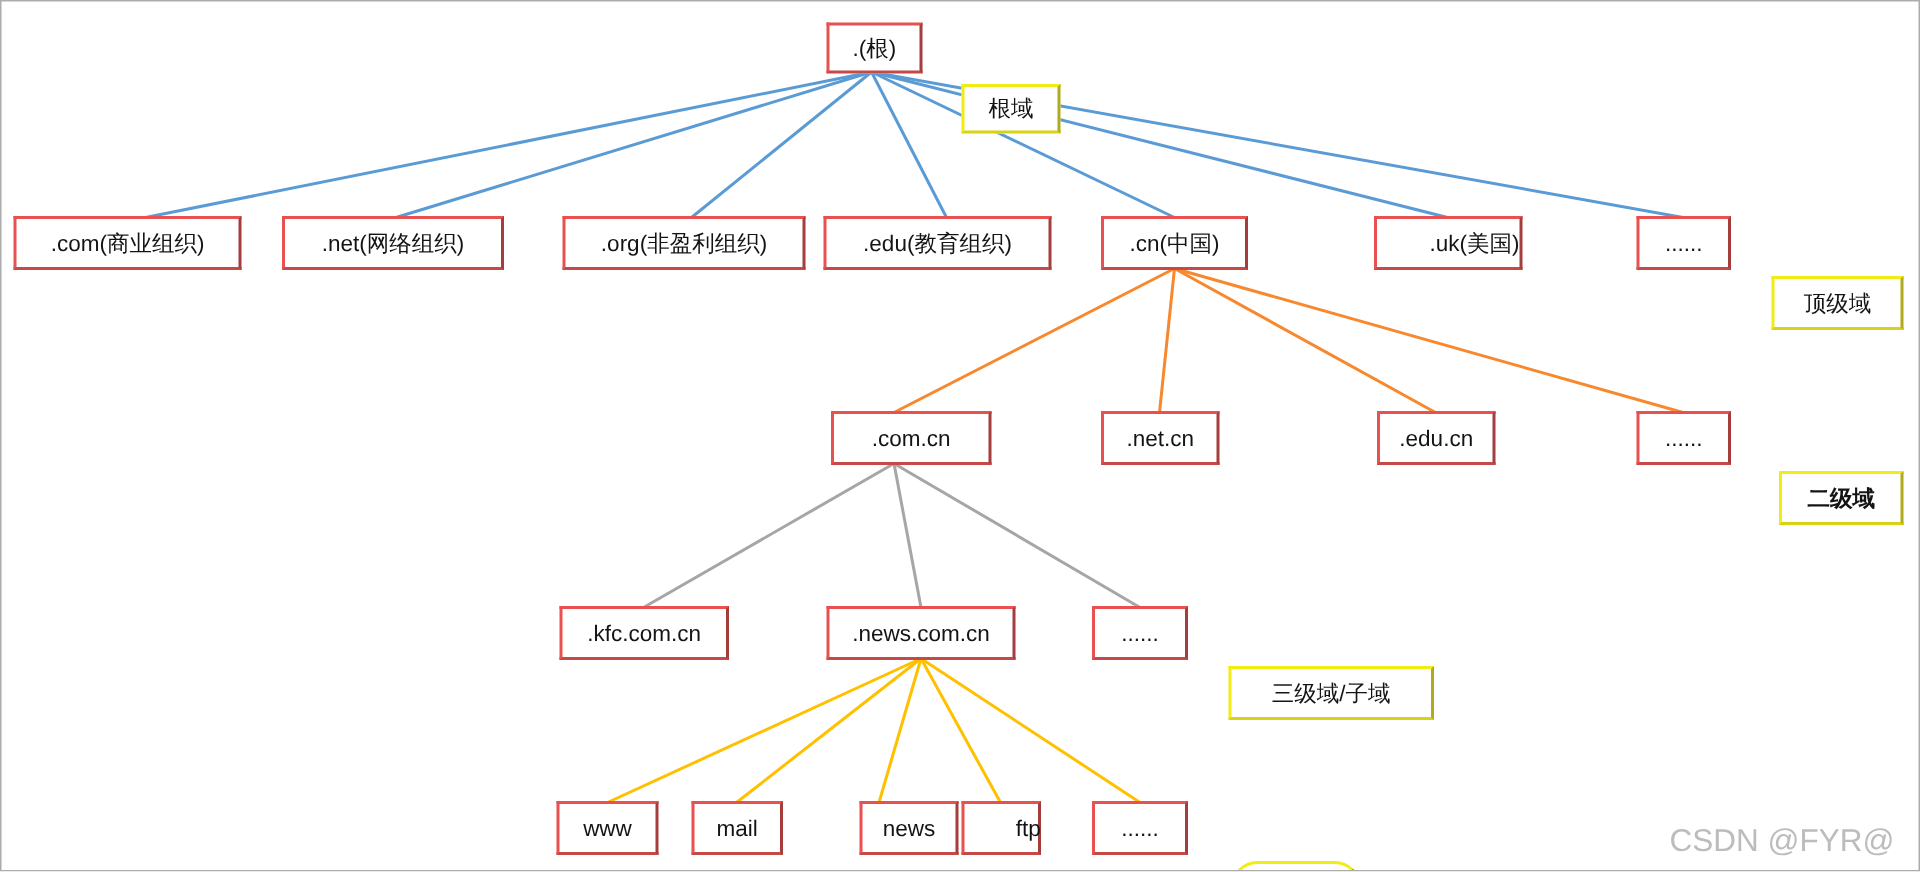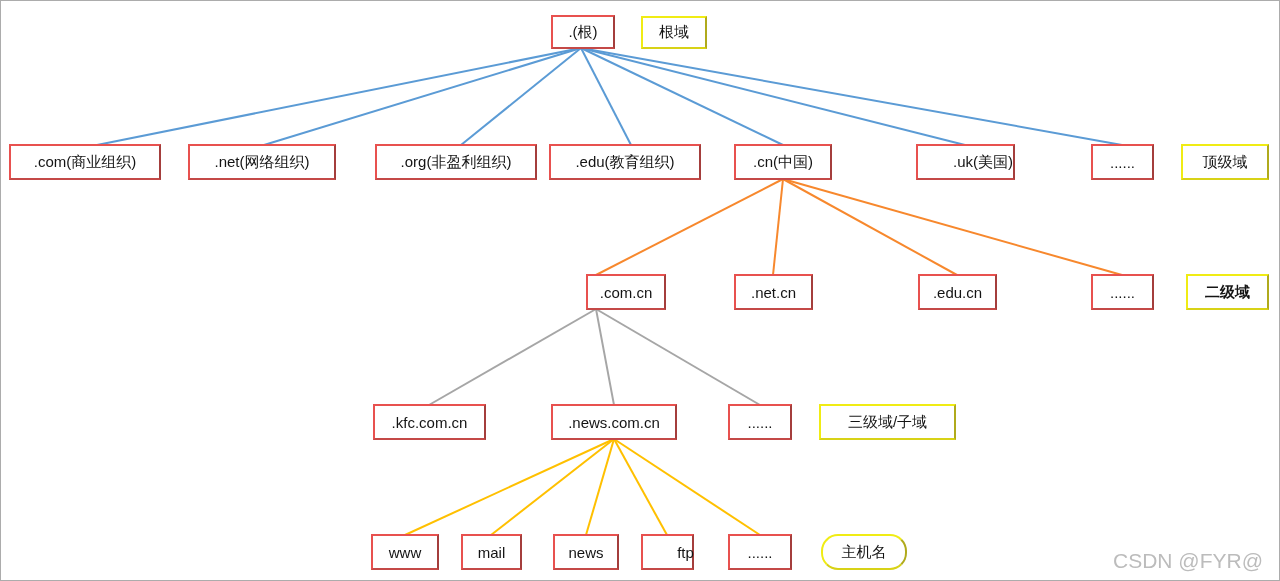--- a/index.html
+++ b/index.html
@@ -16,21 +16,21 @@
   .node{
     position:absolute;
     box-sizing:border-box;
     background:#ffffff;
     display:flex;align-items:center;justify-content:center;
     font-size:15px;color:#141414;
     white-space:nowrap;
     z-index:2;
   }
   .red{border:2px solid;border-color:#e8514f #a43e3c #c44947 #e8514f;}
-  .yellow{border:2px solid;border-color:#f0ec14 #b0aa1c #d8d216 #f0ec14;}
+  .yellow{border:2px solid;border-color:#f0ec14 #b0aa1c #d8d216 #f0ec14;margin-top:40px;}
   .edge-blue{stroke:#5b9bd5;stroke-width:2;}
   .edge-orange{stroke:#f7882d;stroke-width:2;}
   .edge-gray{stroke:#a6a6a6;stroke-width:2;}
   .edge-gold{stroke:#ffc000;stroke-width:2;}
   #watermark{
     position:absolute;right:16px;bottom:7px;
     color:#bcbcbc;font-size:21px;z-index:3;
   }
 </style>
 </head>
@@ -69,32 +69,32 @@
 
   <div class="node red" style="left:8px;top:143px;width:152px;height:36px;">.com(商业组织)</div>
   <div class="node red" style="left:187px;top:143px;width:148px;height:36px;">.net(网络组织)</div>
   <div class="node red" style="left:374px;top:143px;width:162px;height:36px;">.org(非盈利组织)</div>
   <div class="node red" style="left:548px;top:143px;width:152px;height:36px;">.edu(教育组织)</div>
   <div class="node red" style="left:733px;top:143px;width:98px;height:36px;">.cn(中国)</div>
   <div class="node red" style="left:915px;top:143px;width:99px;height:36px;padding-left:35px;">.uk(美国)</div>
   <div class="node red" style="left:1090px;top:143px;width:63px;height:36px;">......</div>
   <div class="node yellow" style="left:1180px;top:143px;width:88px;height:36px;">顶级域</div>
 
-  <div class="node red" style="left:585px;top:273px;width:80px;height:36px;">.com.cn</div>
+  <div class="node red" style="left:553px;top:273px;width:107px;height:36px;">.com.cn</div>
   <div class="node red" style="left:733px;top:273px;width:79px;height:36px;">.net.cn</div>
   <div class="node red" style="left:917px;top:273px;width:79px;height:36px;">.edu.cn</div>
   <div class="node red" style="left:1090px;top:273px;width:63px;height:36px;">......</div>
   <div class="node yellow" style="left:1185px;top:273px;width:83px;height:36px;font-weight:bold;">二级域</div>
 
   <div class="node red" style="left:372px;top:403px;width:113px;height:36px;">.kfc.com.cn</div>
   <div class="node red" style="left:550px;top:403px;width:126px;height:36px;">.news.com.cn</div>
   <div class="node red" style="left:727px;top:403px;width:64px;height:36px;">......</div>
   <div class="node yellow" style="left:818px;top:403px;width:137px;height:36px;">三级域/子域</div>
 
   <div class="node red" style="left:370px;top:533px;width:68px;height:36px;">www</div>
   <div class="node red" style="left:460px;top:533px;width:61px;height:36px;">mail</div>
-  <div class="node red" style="left:552px;top:533px;width:66px;height:36px;">news</div>
+  <div class="node red" style="left:572px;top:533px;width:66px;height:36px;">news</div>
   <div class="node red" style="left:640px;top:533px;width:53px;height:36px;padding-left:36px;">ftp</div>
   <div class="node red" style="left:727px;top:533px;width:64px;height:36px;">......</div>
   <div class="node yellow" style="left:820px;top:533px;width:86px;height:36px;border-radius:17px;">主机名</div>
 
   <div id="watermark">CSDN @FYR@</div>
 </div>
 
 </body></html>

